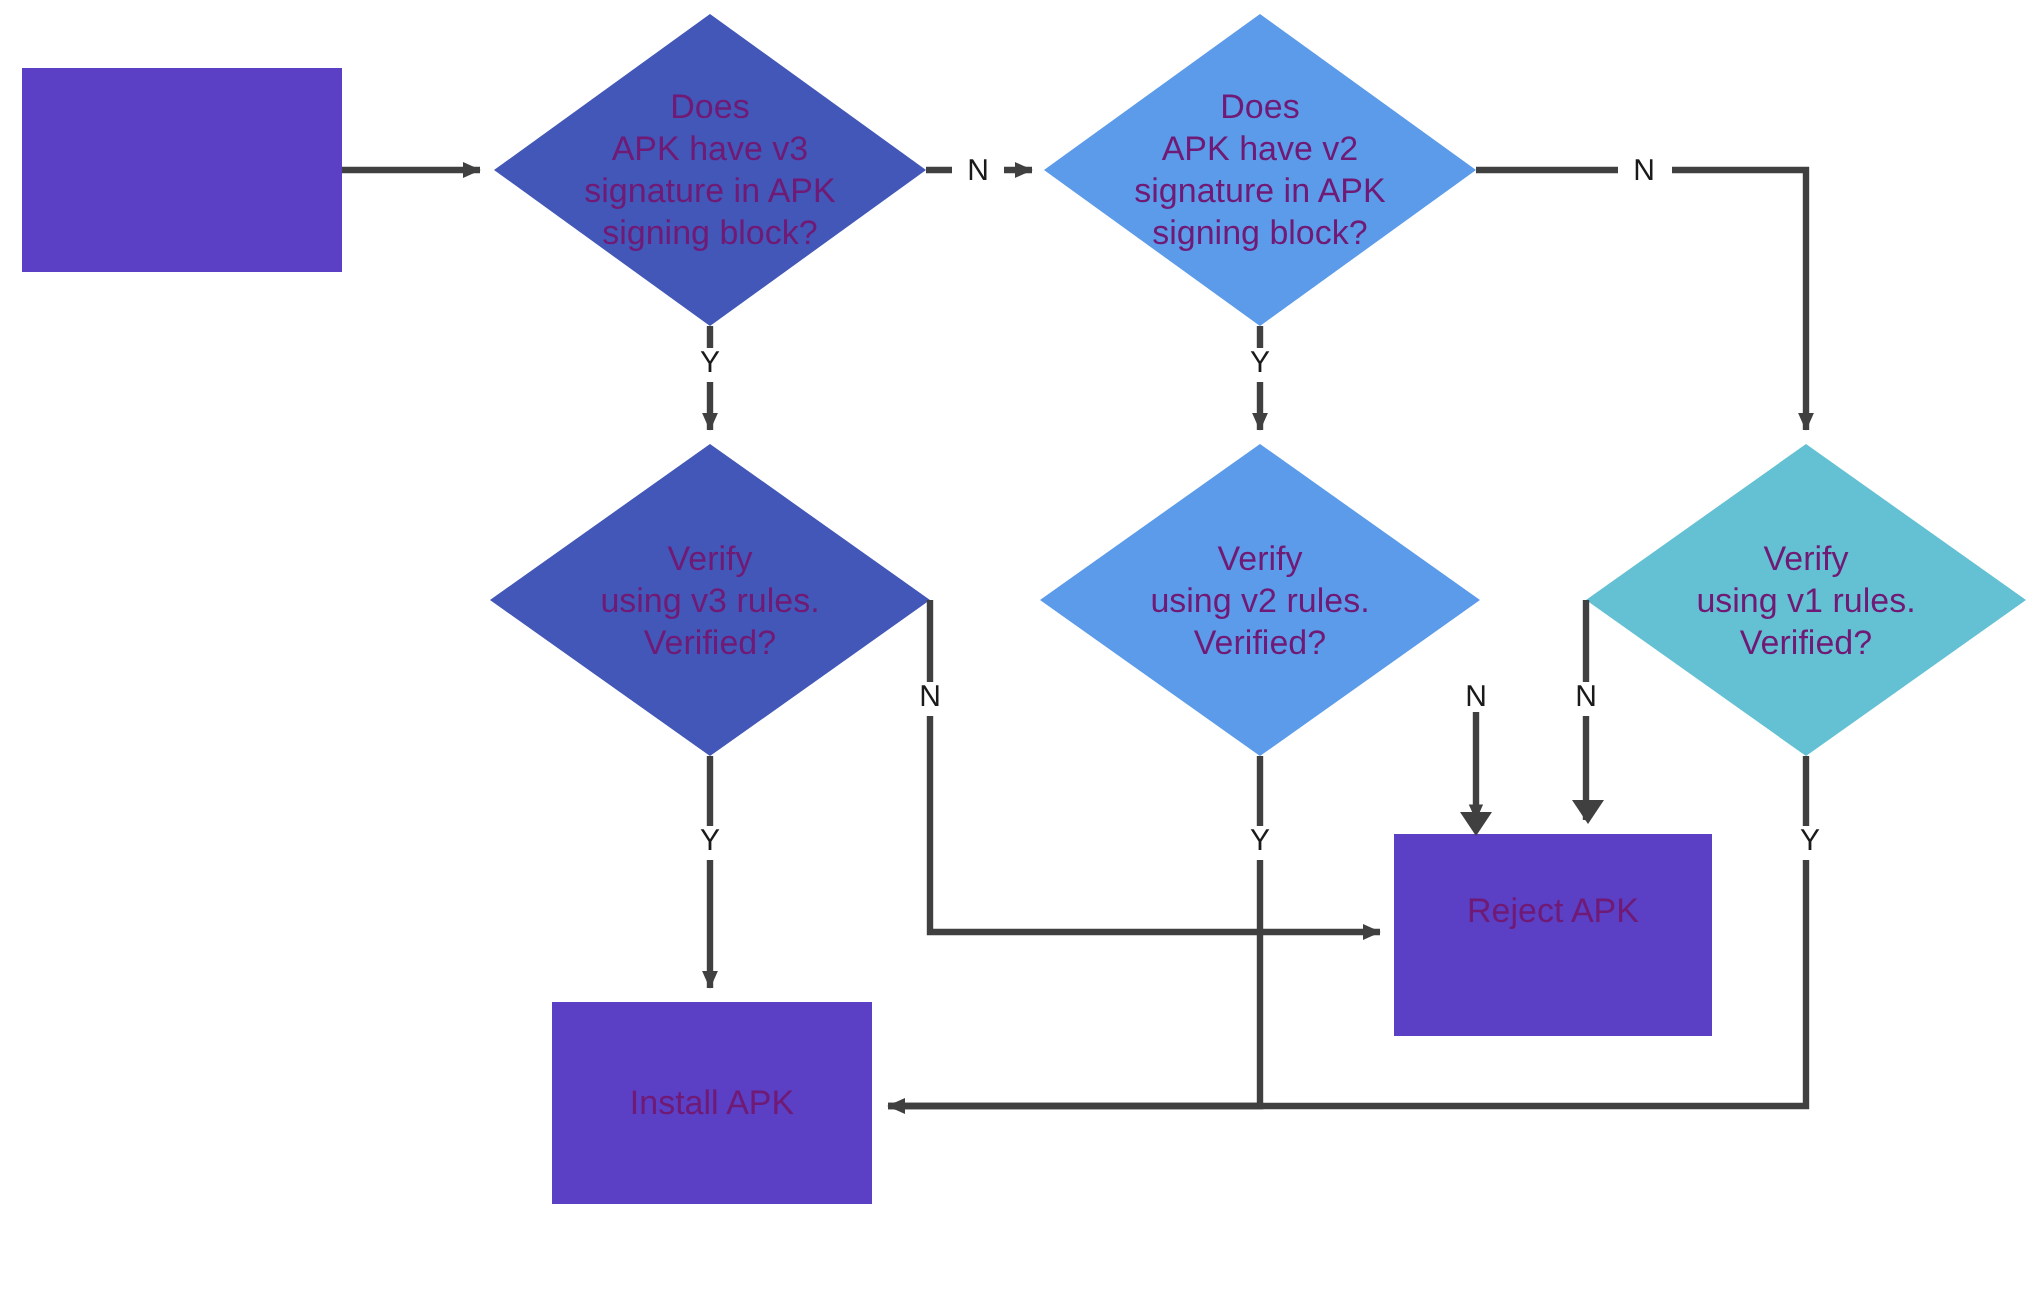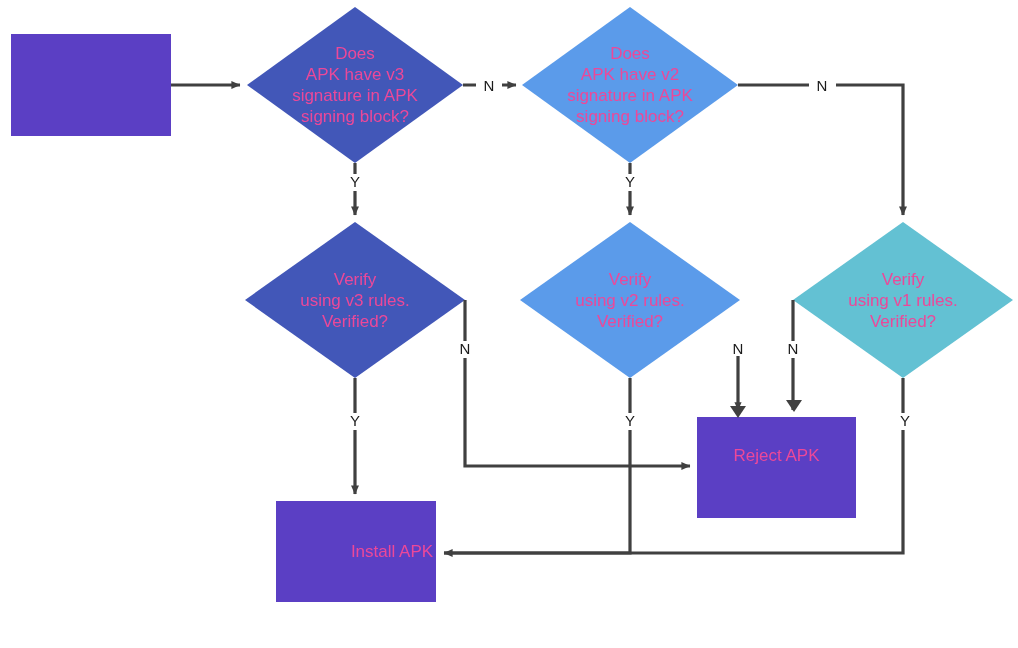--- a/index.html
+++ b/index.html
@@ -20,21 +20,21 @@
   }
   #flow-svg {
     position: absolute;
     left: 0;
     top: 0;
     width: 1018px;
     height: 648px;
   }
   .node-label {
     position: absolute;
-    color: #ec4899;
+    color: #701a75;
     font-family: "Liberation Sans", sans-serif;
     font-size: 17px;
     line-height: 21px;
     text-align: center;
     white-space: pre-line;
     pointer-events: none;
     display: flex;
     align-items: center;
     justify-content: center;
   }
@@ -131,21 +131,21 @@
   <div class="node-label" style="left:520px; top:258px; width:220px; height:84px;">Verify
 using v2 rules.
 Verified?</div>
 
   <div class="node-label" style="left:793px; top:258px; width:220px; height:84px;">Verify
 using v1 rules.
 Verified?</div>
 
   <div class="node-label" style="left:697px; top:417px; width:159px; height:76px;">Reject APK</div>
 
-  <div class="node-label" style="left:276px; top:501px; width:160px; height:101px;padding-left:36px;">Install APK</div>
+  <div class="node-label" style="left:276px; top:501px; width:160px; height:101px;">Install APK</div>
 
   <div class="edge-label" style="left:481px; top:78px; width:16px;">N</div>
 
   <div class="edge-label" style="left:347px; top:174px; width:16px;">Y</div>
 
   <div class="edge-label" style="left:814px; top:78px; width:16px;">N</div>
 
   <div class="edge-label" style="left:622px; top:174px; width:16px;">Y</div>
 
   <div class="edge-label" style="left:457px; top:341px; width:16px;">N</div>

